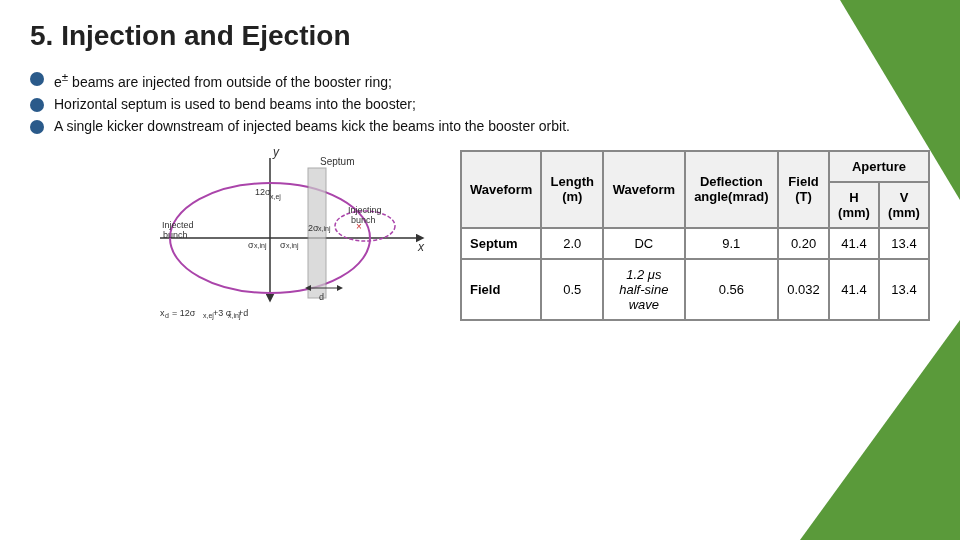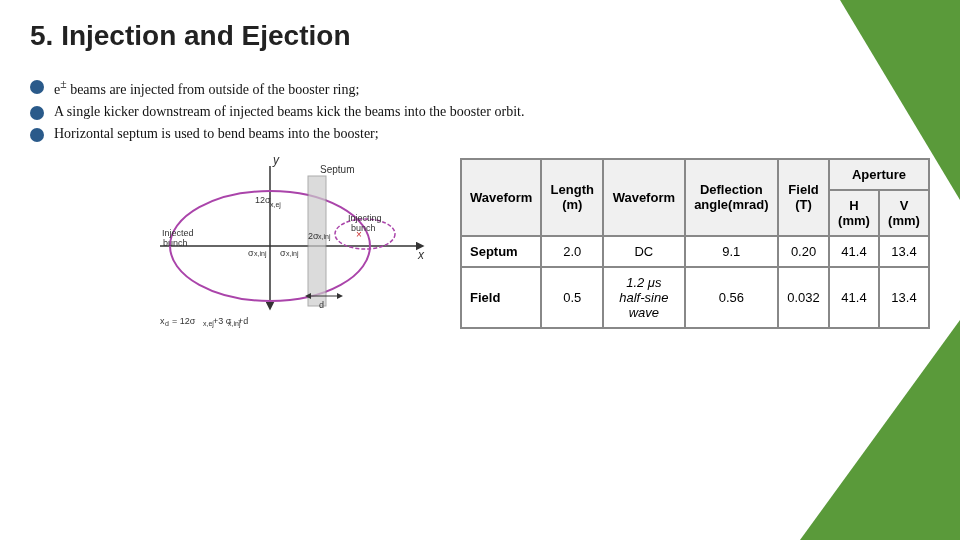--- a/index.html
+++ b/index.html
@@ -38,28 +38,27 @@
       position: relative;
       z-index: 1;
       padding: 20px 30px 10px 30px;
     }
 
     
     .page-title {
       font-size: 28px;
       font-weight: bold;
       color: #222;
-      margin-bottom: 26px;
+      margin-bottom: 18px;
     }
 
     
     .bullet-list {
       list-style: none;
       margin-bottom: 10px;
-      font-family: Liberation Serif, serif;
     }
     .bullet-list li {
       display: flex;
       align-items: flex-start;
       margin-bottom: 6px;
       font-size: 14px;
       color: #111;
     }
     .bullet-icon {
       width: 14px;
@@ -128,25 +127,25 @@
 
   <div class="page-title">5.  Injection and Ejection</div>
 
   <ul class="bullet-list">
     <li>
       <div class="bullet-icon"></div>
       <span>e<sup>±</sup> beams are injected from outside of the booster ring;</span>
     </li>
     <li>
       <div class="bullet-icon"></div>
-      <span>A single kicker downstream of injected beams kick the beams into the booster orbit.</span>
+      <span>Horizontal septum is used to bend beams into the booster;</span>
     </li>
     <li>
       <div class="bullet-icon"></div>
-      <span>Horizontal septum is used to bend beams into the booster;</span>
+      <span>A single kicker downstream of injected beams kick the beams into the booster orbit.</span>
     </li>
   </ul>
 
   <div style="display:flex; flex-direction:row; align-items:flex-start; gap:20px;">
 
     <div class="diagram-container">
       <svg width="340" height="185" viewBox="0 0 340 185" xmlns="http://www.w3.org/2000/svg">
 
         <line x1="170" y1="10" x2="170" y2="150" stroke="#333" stroke-width="1.5" marker-end="url(#arrowY)"></line>
         <line x1="60" y1="90" x2="320" y2="90" stroke="#333" stroke-width="1.5" marker-end="url(#arrowX)"></line>

